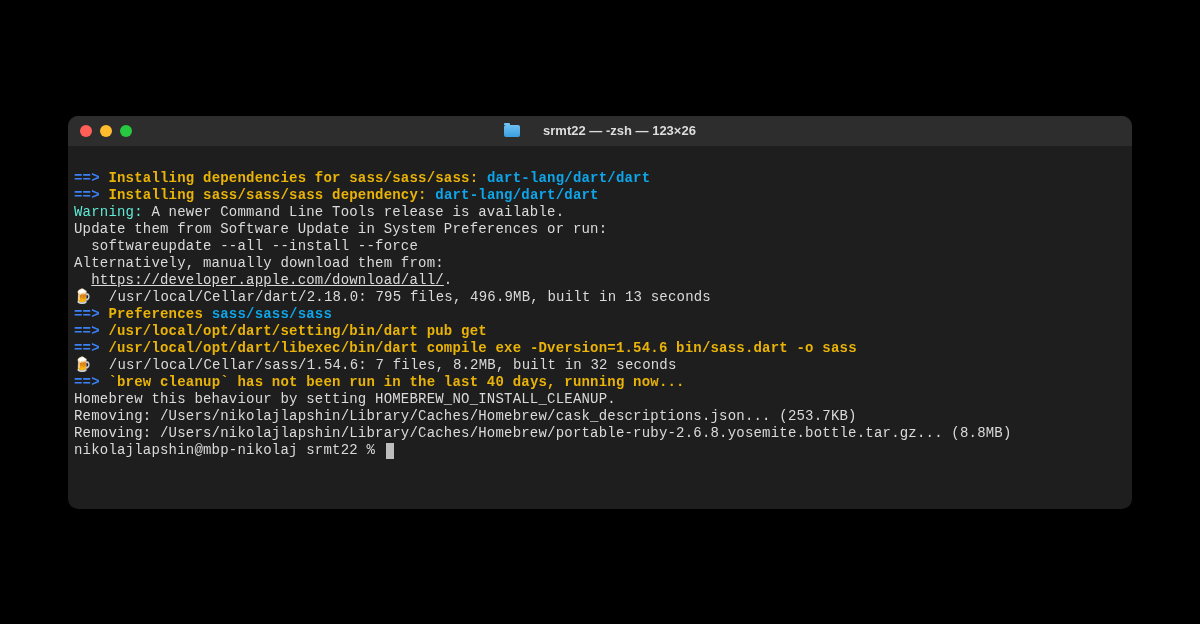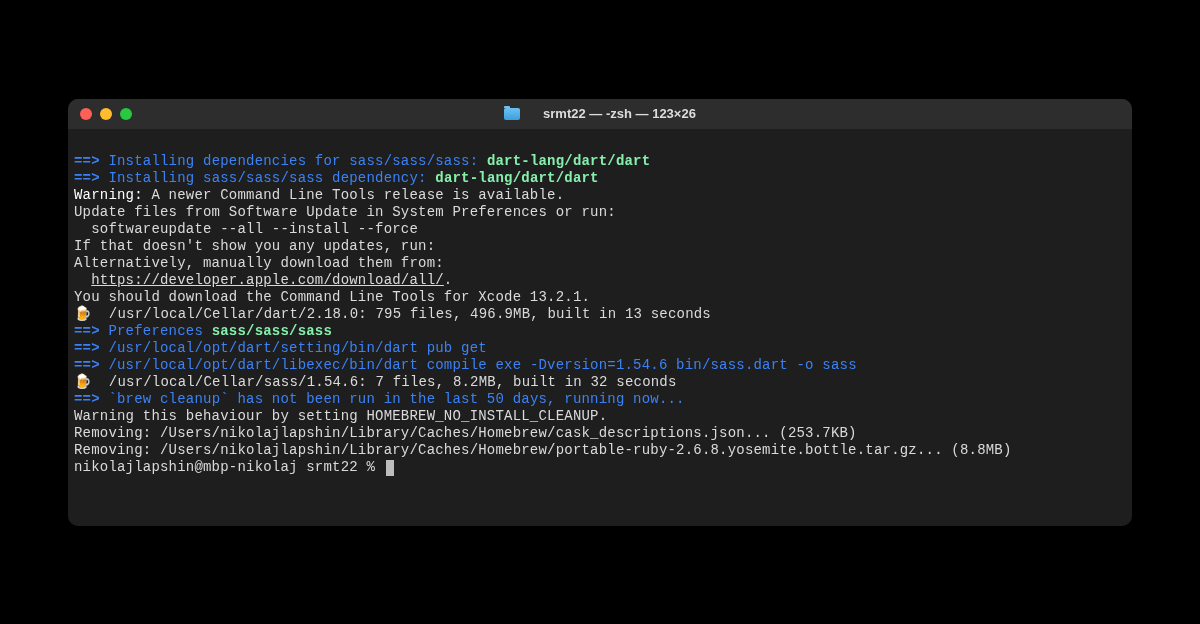--- a/index.html
+++ b/index.html
@@ -70,24 +70,24 @@
     }
     .terminal-body {
       padding: 24px 6px 50px 6px;
       font-size: 14px;
       line-height: 17px;
       color: #dadada;
       letter-spacing: 0.2px;
     }
     .line { white-space: pre; }
     .arrow { color: #3b82f6; font-weight: bold; }
-    .bold-white { color: #3b82f6; font-weight: normal; }
+    .bold-white { color: #eab308; font-weight: bold; }
     .green { color: #5ac85a; }
-    .green-bold { color: #86efac; font-weight: bold; }
-    .yellow-text { color: #ffffff; }
+    .green-bold { color: #0ea5e9; font-weight: bold; }
+    .yellow-text { color: #5eead4; }
     .underline { text-decoration: underline; }
     .prompt-line { display: flex; align-items: flex-end; }
     .cursor {
       display: inline-block;
       width: 8px;
       height: 16px;
       background: #bdbdbd;
       margin-left: 2px;
       vertical-align: middle;
     }
@@ -106,33 +106,31 @@
     <div class="title-content">
       <span class="folder-icon"></span>
       <span>srmt22 — -zsh — 123×26</span>
     </div>
   </div>
 
   <div class="terminal-body">
     <div class="line"><span class="arrow">==&gt;</span><span class="bold-white"> Installing dependencies for sass/sass/sass: </span><span class="green-bold">dart-lang/dart/dart</span></div>
     <div class="line"><span class="arrow">==&gt;</span><span class="bold-white"> Installing sass/sass/sass dependency: </span><span class="green-bold">dart-lang/dart/dart</span></div>
     <div class="line"><span class="yellow-text">Warning:</span><span> A newer Command Line Tools release is available.</span></div>
-    <div class="line">Update files from Software Update in System Preferences or run:</div>
+    <div class="line">Update them from Software Update in System Preferences or run:</div>
     <div class="line">  softwareupdate --all --install --force</div>
     <div class="line"></div>
-    <div class="line">If that doesn't show you any updates, run:</div>
     <div class="line"></div>
     <div class="line">Alternatively, manually download them from:</div>
     <div class="line"><span>  </span><span class="underline">https://developer.apple.com/download/all/</span><span>.</span></div>
-    <div class="line">You should download the Command Line Tools for Xcode 13.2.1.</div>
     <div class="line"></div>
     <div class="line"><span class="beer">🍺</span><span>  /usr/local/Cellar/dart/2.18.0: 795 files, 496.9MB, built in 13 seconds</span></div>
     <div class="line"><span class="arrow">==&gt;</span><span class="bold-white"> Preferences </span><span class="green-bold">sass/sass/sass</span></div>
     <div class="line"><span class="arrow">==&gt;</span><span class="bold-white"> /usr/local/opt/dart/setting/bin/dart pub get</span></div>
     <div class="line"><span class="arrow">==&gt;</span><span class="bold-white"> /usr/local/opt/dart/libexec/bin/dart compile exe -Dversion=1.54.6 bin/sass.dart -o sass</span></div>
     <div class="line"><span class="beer">🍺</span><span>  /usr/local/Cellar/sass/1.54.6: 7 files, 8.2MB, built in 32 seconds</span></div>
-    <div class="line"><span class="arrow">==&gt;</span><span class="bold-white"> `brew cleanup` has not been run in the last 50 days, running now...</span></div>
-    <div class="line">Warning this behaviour by setting HOMEBREW_NO_INSTALL_CLEANUP.</div>
+    <div class="line"><span class="arrow">==&gt;</span><span class="bold-white"> `brew cleanup` has not been run in the last 40 days, running now...</span></div>
+    <div class="line">Homebrew this behaviour by setting HOMEBREW_NO_INSTALL_CLEANUP.</div>
     <div class="line">Removing: /Users/nikolajlapshin/Library/Caches/Homebrew/cask_descriptions.json... (253.7KB)</div>
     <div class="line">Removing: /Users/nikolajlapshin/Library/Caches/Homebrew/portable-ruby-2.6.8.yosemite.bottle.tar.gz... (8.8MB)</div>
     <div class="line prompt-line"><span>nikolajlapshin@mbp-nikolaj srmt22 % </span><span class="cursor"></span></div>
   </div>
 </div>
 
 </body></html>

